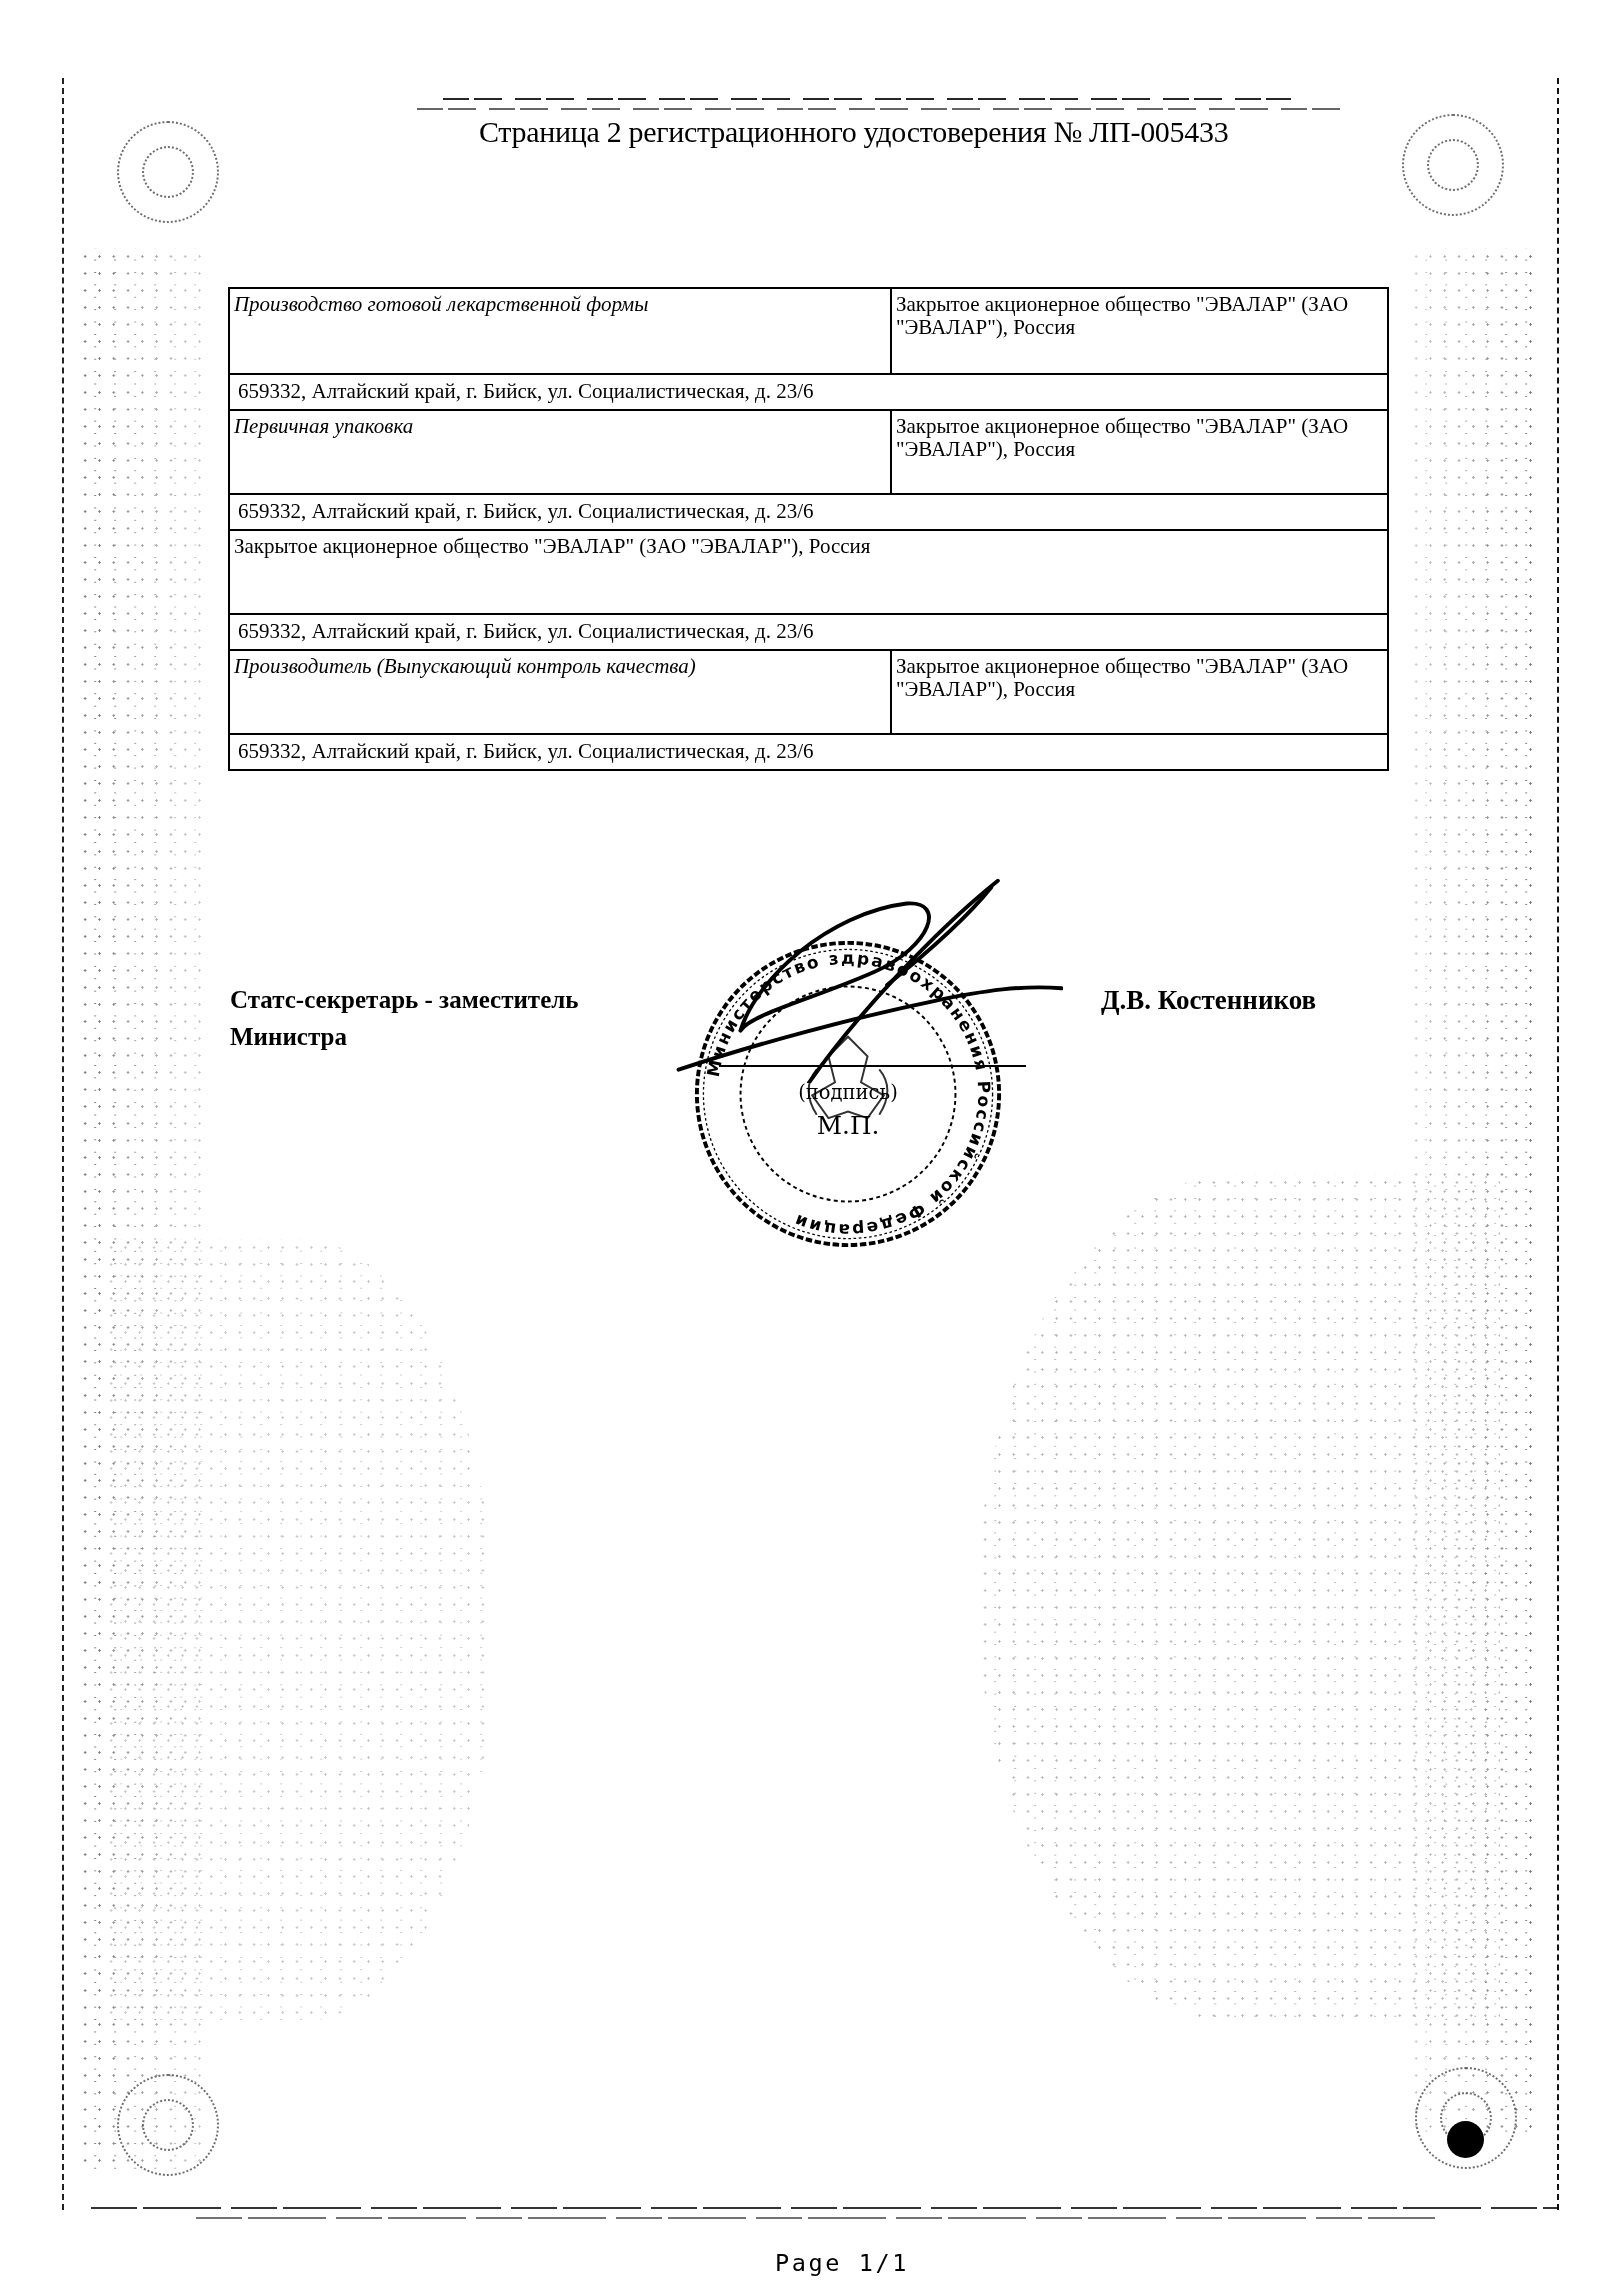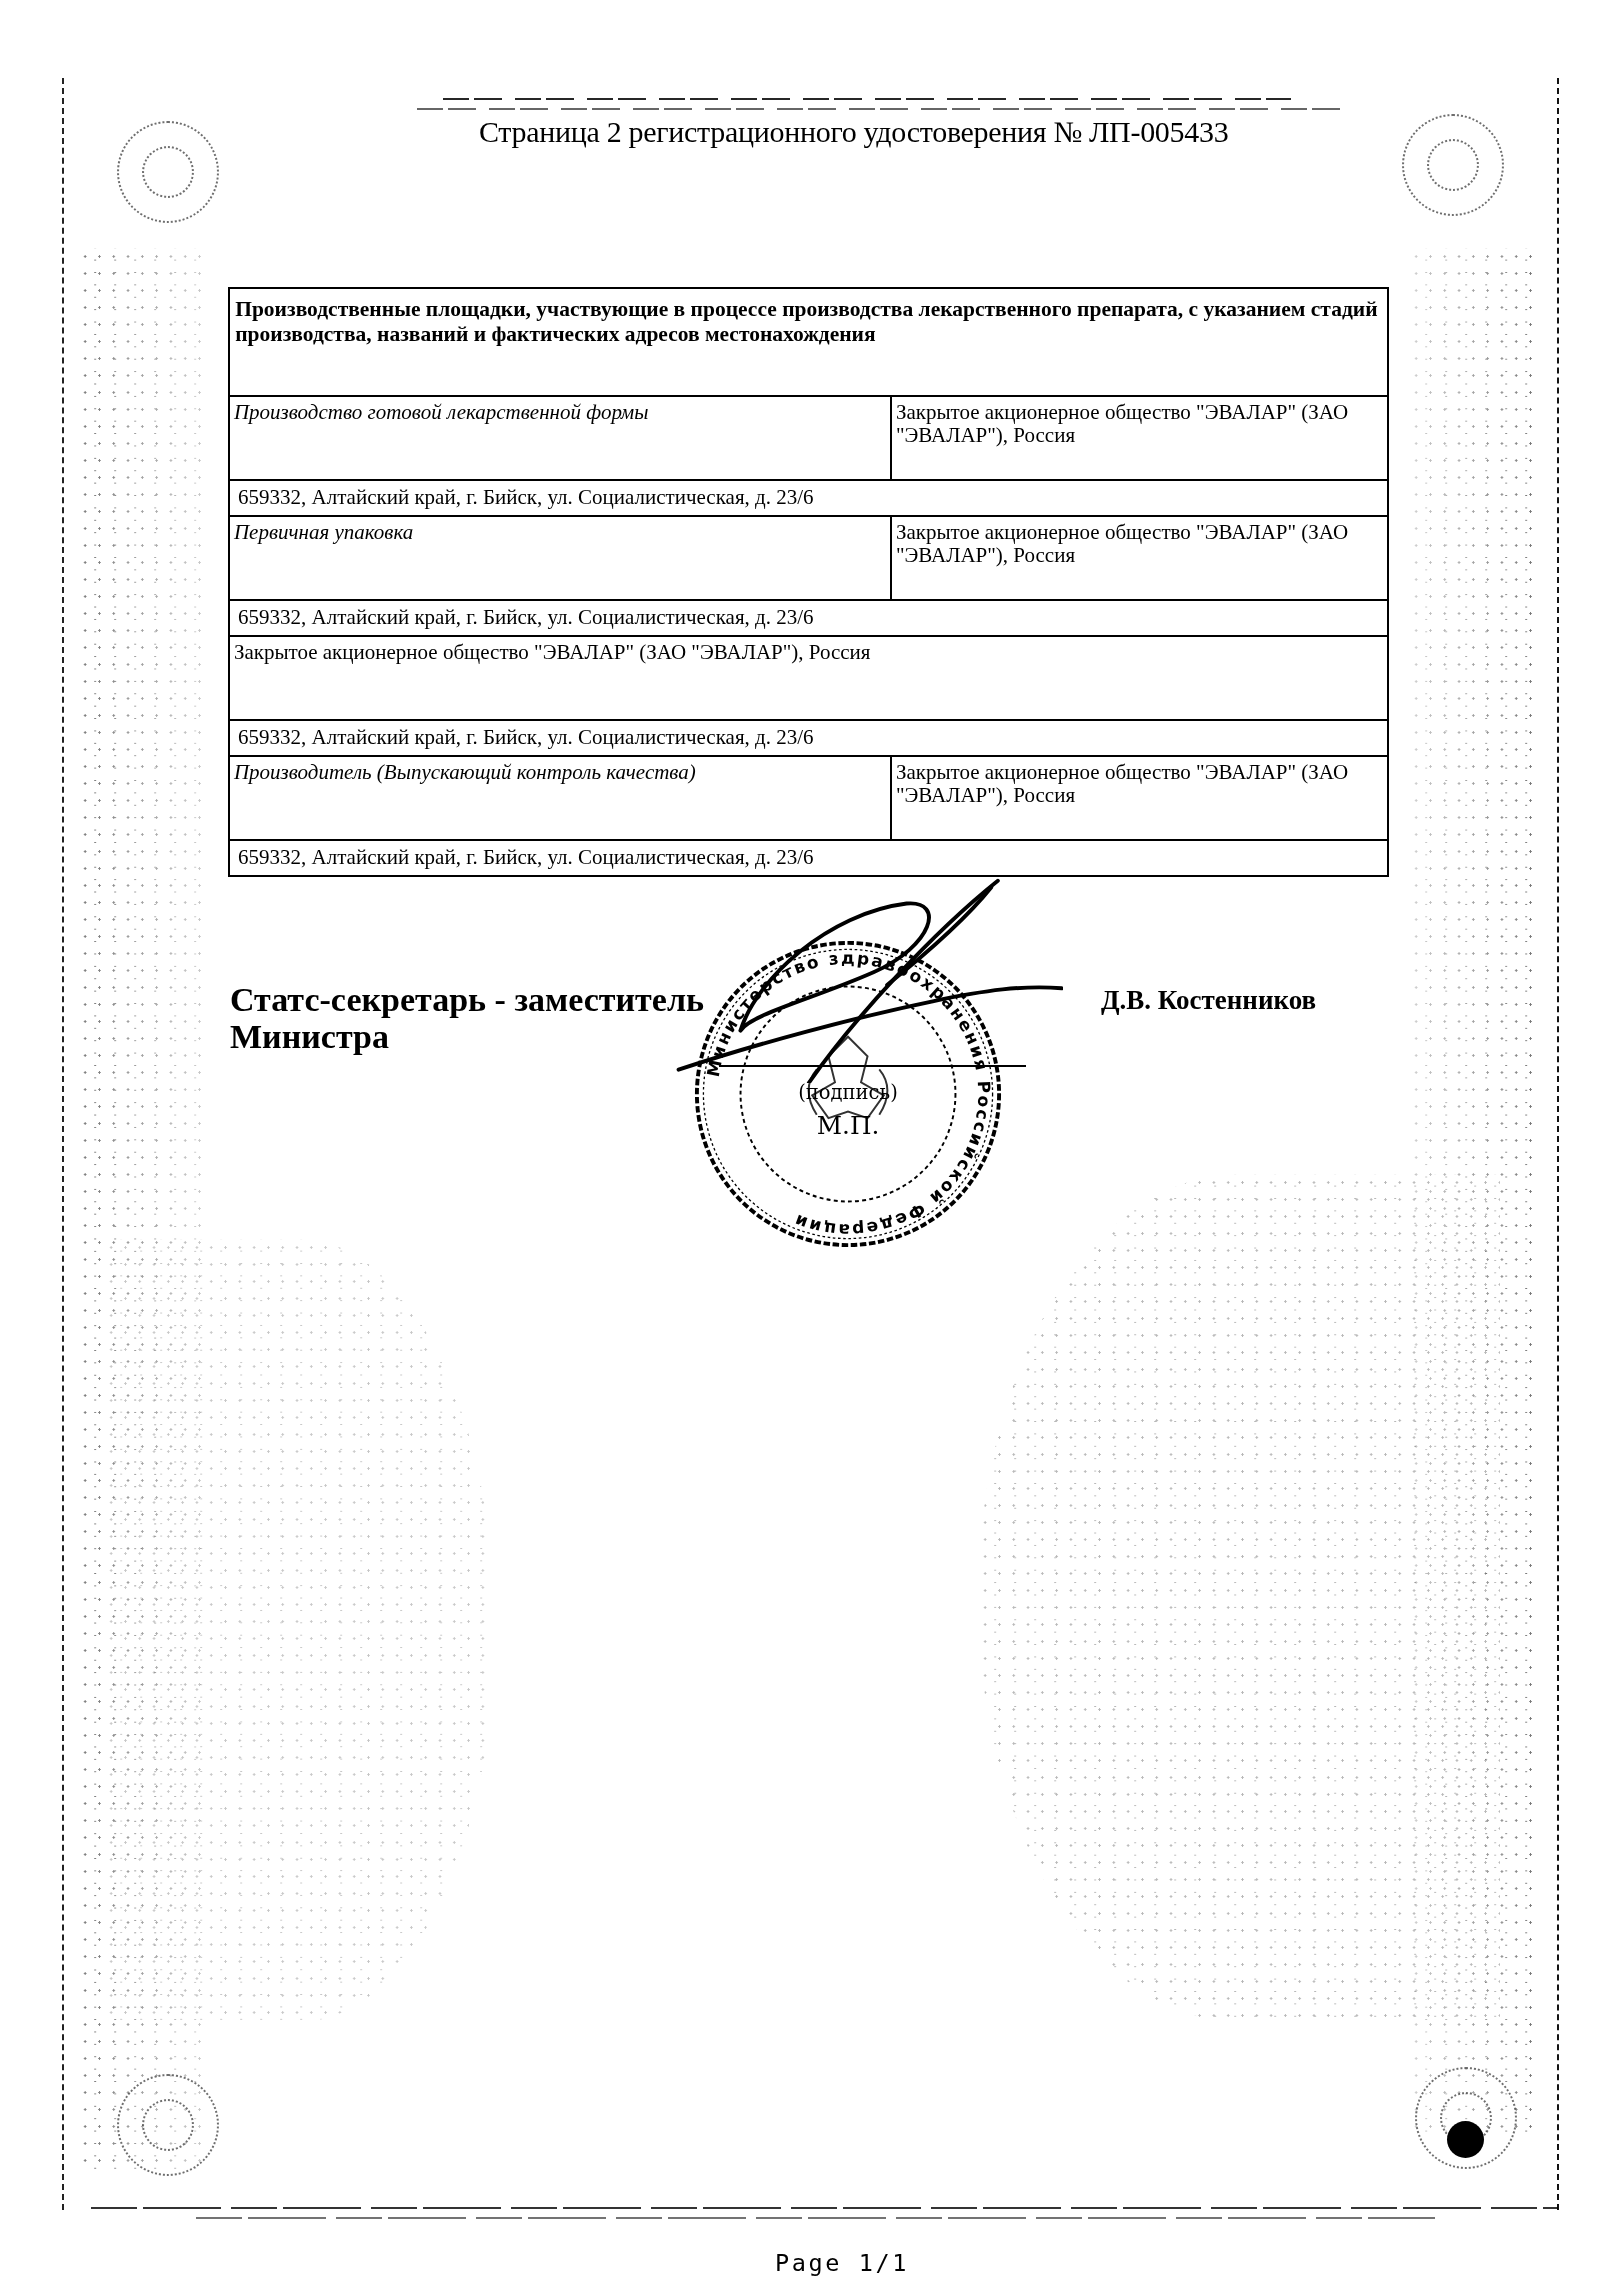--- a/index.html
+++ b/index.html
@@ -49,21 +49,21 @@
   .cell.stage { width: 662px; font-style: italic; border-right: 2px solid #000; }
   .cell.org { flex: 1; }
   .cell.full { flex: 1; padding-left: 8px; }
   .row.header .cell { font-weight: bold; font-size: 21.5px; line-height: 25px; padding: 7.8px 5.2px 3.9px; }
   .row.header { height: 106px; }
   .row.stage-row { height: 84px; }
   .row.addr-row { height: 36px; }
   .row.addr-row .cell { padding-top: 5.2px; }
 
   
-  .sig-title { position: absolute; left: 230px; top: 981px; font-size: 34px; font-weight: bold; line-height: 37px; }
+  .sig-title { position: absolute; left: 230px; top: 981px; font-size: 25px; font-weight: bold; line-height: 37px; }
   .sig-name { position: absolute; left: 1101px; top: 985px; font-size: 27px; font-weight: bold; }
   .sig-line { position: absolute; left: 719px; top: 1065px; width: 307px; height: 2px; background: #000; }
 
   
   .stamp { position: absolute; left: 693px; top: 939px; width: 310px; height: 310px; }
   .signature { position: absolute; left: 659px; top: 874px; width: 404px; height: 209px; }
 
   .black-dot { position: absolute; left: 1447px; top: 2121px; width: 37px; height: 37px; border-radius: 50%; background: #000; }
 
   .footer { position: absolute; left: 775px; top: 2249px; font-family: "DejaVu Sans Mono", "Liberation Mono", monospace;
@@ -82,23 +82,20 @@
 <div class="pattern sweep"></div>
 <div class="pattern sweep2"></div>
 <div class="rosette" style="left:117px; top:121px;"></div>
 <div class="rosette" style="left:1402px; top:114px;"></div>
 <div class="rosette" style="left:117px; top:2074px;"></div>
 <div class="rosette" style="left:1415px; top:2067px;"></div>
 
 <div class="title">Страница 2 регистрационного удостоверения № ЛП-005433</div>
 
 <div class="table">
-  <div class="row header">
-    <div class="cell full">Производственные площадки, участвующие в процессе производства лекарственного препарата, с указанием стадий производства, названий и фактических адресов местонахождения</div>
-  </div>
 
   <div class="row stage-row">
     <div class="cell stage">Производство готовой лекарственной формы</div>
     <div class="cell org">Закрытое акционерное общество "ЭВАЛАР" (ЗАО "ЭВАЛАР"), Россия</div>
   </div>
   <div class="row addr-row">
     <div class="cell full">659332, Алтайский край, г. Бийск, ул. Социалистическая, д. 23/6</div>
   </div>
 
   <div class="row stage-row">

